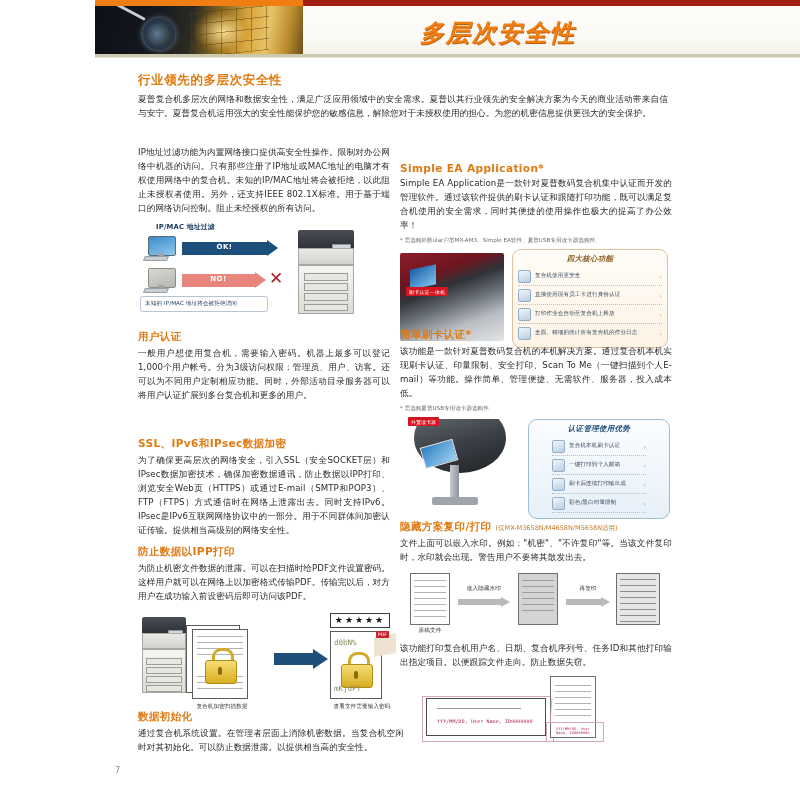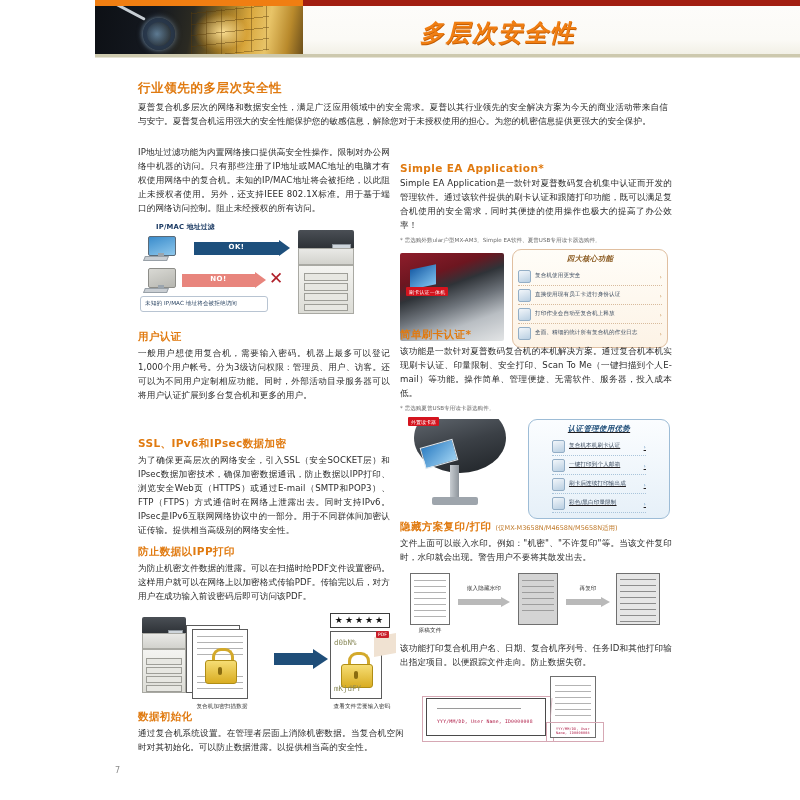--- a/index.html
+++ b/index.html
@@ -33,21 +33,21 @@
   .banner-white{position:absolute;left:208px;top:6px;width:497px;height:48px;
     background:linear-gradient(180deg,#fdfcfa 0%,#fbfaf6 70%,#f2f0e6 100%);}
   .banner-title{position:absolute;left:325px;top:17px;
     font-family:"DejaVu Sans","Liberation Sans",sans-serif;
     font-size:24px;font-weight:bold;font-style:italic;color:#f07e12;letter-spacing:2px;
     text-shadow:0.5px 0.5px 0 #c25d05;}
   .banner-rule{position:absolute;left:0;top:54px;width:705px;height:3px;background:#cdc9ae;}
   .banner-rule2{position:absolute;left:0;top:57px;width:705px;height:1px;background:#e6e3d4;}
 
   
-  .intro{position:absolute;left:138px;top:80px;width:530px;}
+  .intro{position:absolute;left:138px;top:72px;width:530px;}
   .h-main{font-size:12.5px;font-weight:bold;color:#e07a10;letter-spacing:.6px;margin-bottom:4px;}
   .body-text{font-size:8.6px;line-height:1.62;color:#2b2b2b;text-align:justify;letter-spacing:.1px;}
 
   .colL{position:absolute;left:138px;width:252px;}
   .colR{position:absolute;left:400px;width:272px;}
 
   .h-sec{font-size:10.5px;font-weight:bold;color:#e07a10;letter-spacing:.4px;margin-bottom:3px;}
   .h-sec .model{font-size:6.5px;font-weight:normal;color:#c07a2a;letter-spacing:0;}
   .note{font-size:5.6px;color:#6a6a6a;margin-top:3px;line-height:1.5;}
 
@@ -104,21 +104,21 @@
     background:linear-gradient(165deg,#6e757d,#3b4046 55%,#1f2327);}
   .auth-photo .stem{position:absolute;left:48px;top:46px;width:9px;height:34px;
     background:linear-gradient(90deg,#c7ccd1,#8d949b);}
   .auth-photo .base{position:absolute;left:30px;top:78px;width:46px;height:8px;background:#9ea5ac;border-radius:2px;}
   .auth-photo .card{position:absolute;left:20px;top:24px;width:32px;height:20px;
     background:linear-gradient(150deg,#2f7fc4,#9fd2f2);transform:rotate(-16deg);border:1px solid #dfe8ef;}
   .auth-tag{position:absolute;left:8px;top:0px;background:#d4141e;color:#fff;
     font-size:5px;padding:1.5px 3px;border-radius:1px;}
   .feat-blue{position:absolute;left:128px;top:2px;width:142px;
     border:1px solid #9dbcd6;border-radius:9px;background:linear-gradient(180deg,#fbfdff,#e6f0f8);
-    padding:4px 23px 5px;box-sizing:border-box;text-decoration:underline;}
+    padding:4px 23px 5px;box-sizing:border-box;}
   .feat-blue .feat-title{color:#1f4e79;}
   .feat-blue .feat-row{border-bottom:1px dotted #a9c4da;}
   .feat-blue .feat-dot{color:#5b8db8;}
 
   
   .doc{background:#fff;border:1px solid #6f6f6f;box-sizing:border-box;position:relative;}
   .doc .ln{position:absolute;left:8%;width:84%;height:1.4px;background:#b3b3b3;}
   .doc.shaded{background:#d4d4d4;}
   .gray-arrow{position:relative;height:11px;}
   .gray-arrow .shaft{position:absolute;left:0;top:2.5px;height:6px;width:calc(100% - 9px);background:#b9b9b9;}
@@ -182,21 +182,21 @@
     <div class="body-text">IP地址过滤功能为内置网络接口提供高安全性操作。限制对办公网络中机器的访问。只有那些注册了IP地址或MAC地址的电脑才有权使用网络中的复合机。未知的IP/MAC地址将会被拒绝，以此阻止未授权者使用。另外，还支持IEEE 802.1X标准。用于基于端口的网络访问控制。阻止未经授权的所有访问。</div>
 
     <div class="diag-ipmac">
       <div class="lbl-ipmac">IP/MAC 地址过滤</div>
 
       <div class="pc" style="left:6px;top:14px;">
         <div class="screen" style="background:linear-gradient(160deg,#3a8ccc,#8fc8ec);border:1px solid #5a6a78;"></div>
         <div class="stand"></div>
           <div class="kbd"></div>
       </div>
-      <div class="arrow" style="left:44px;top:20px;width:96px;margin-left:12px;">
+      <div class="arrow" style="left:44px;top:20px;width:96px;">
         <div class="shaft" style="background:#1d4f7c;"></div>
         <div class="head" style="border-left:11px solid #1d4f7c;"></div>
         <div class="atext">OK!</div>
       </div>
 
       <div class="pc" style="left:6px;top:46px;">
         <div class="screen" style="background:linear-gradient(160deg,#d9d9d4,#b6b6b0);border:1px solid #8d8d88;"></div>
         <div class="stand"></div>
           <div class="kbd"></div>
       </div>

